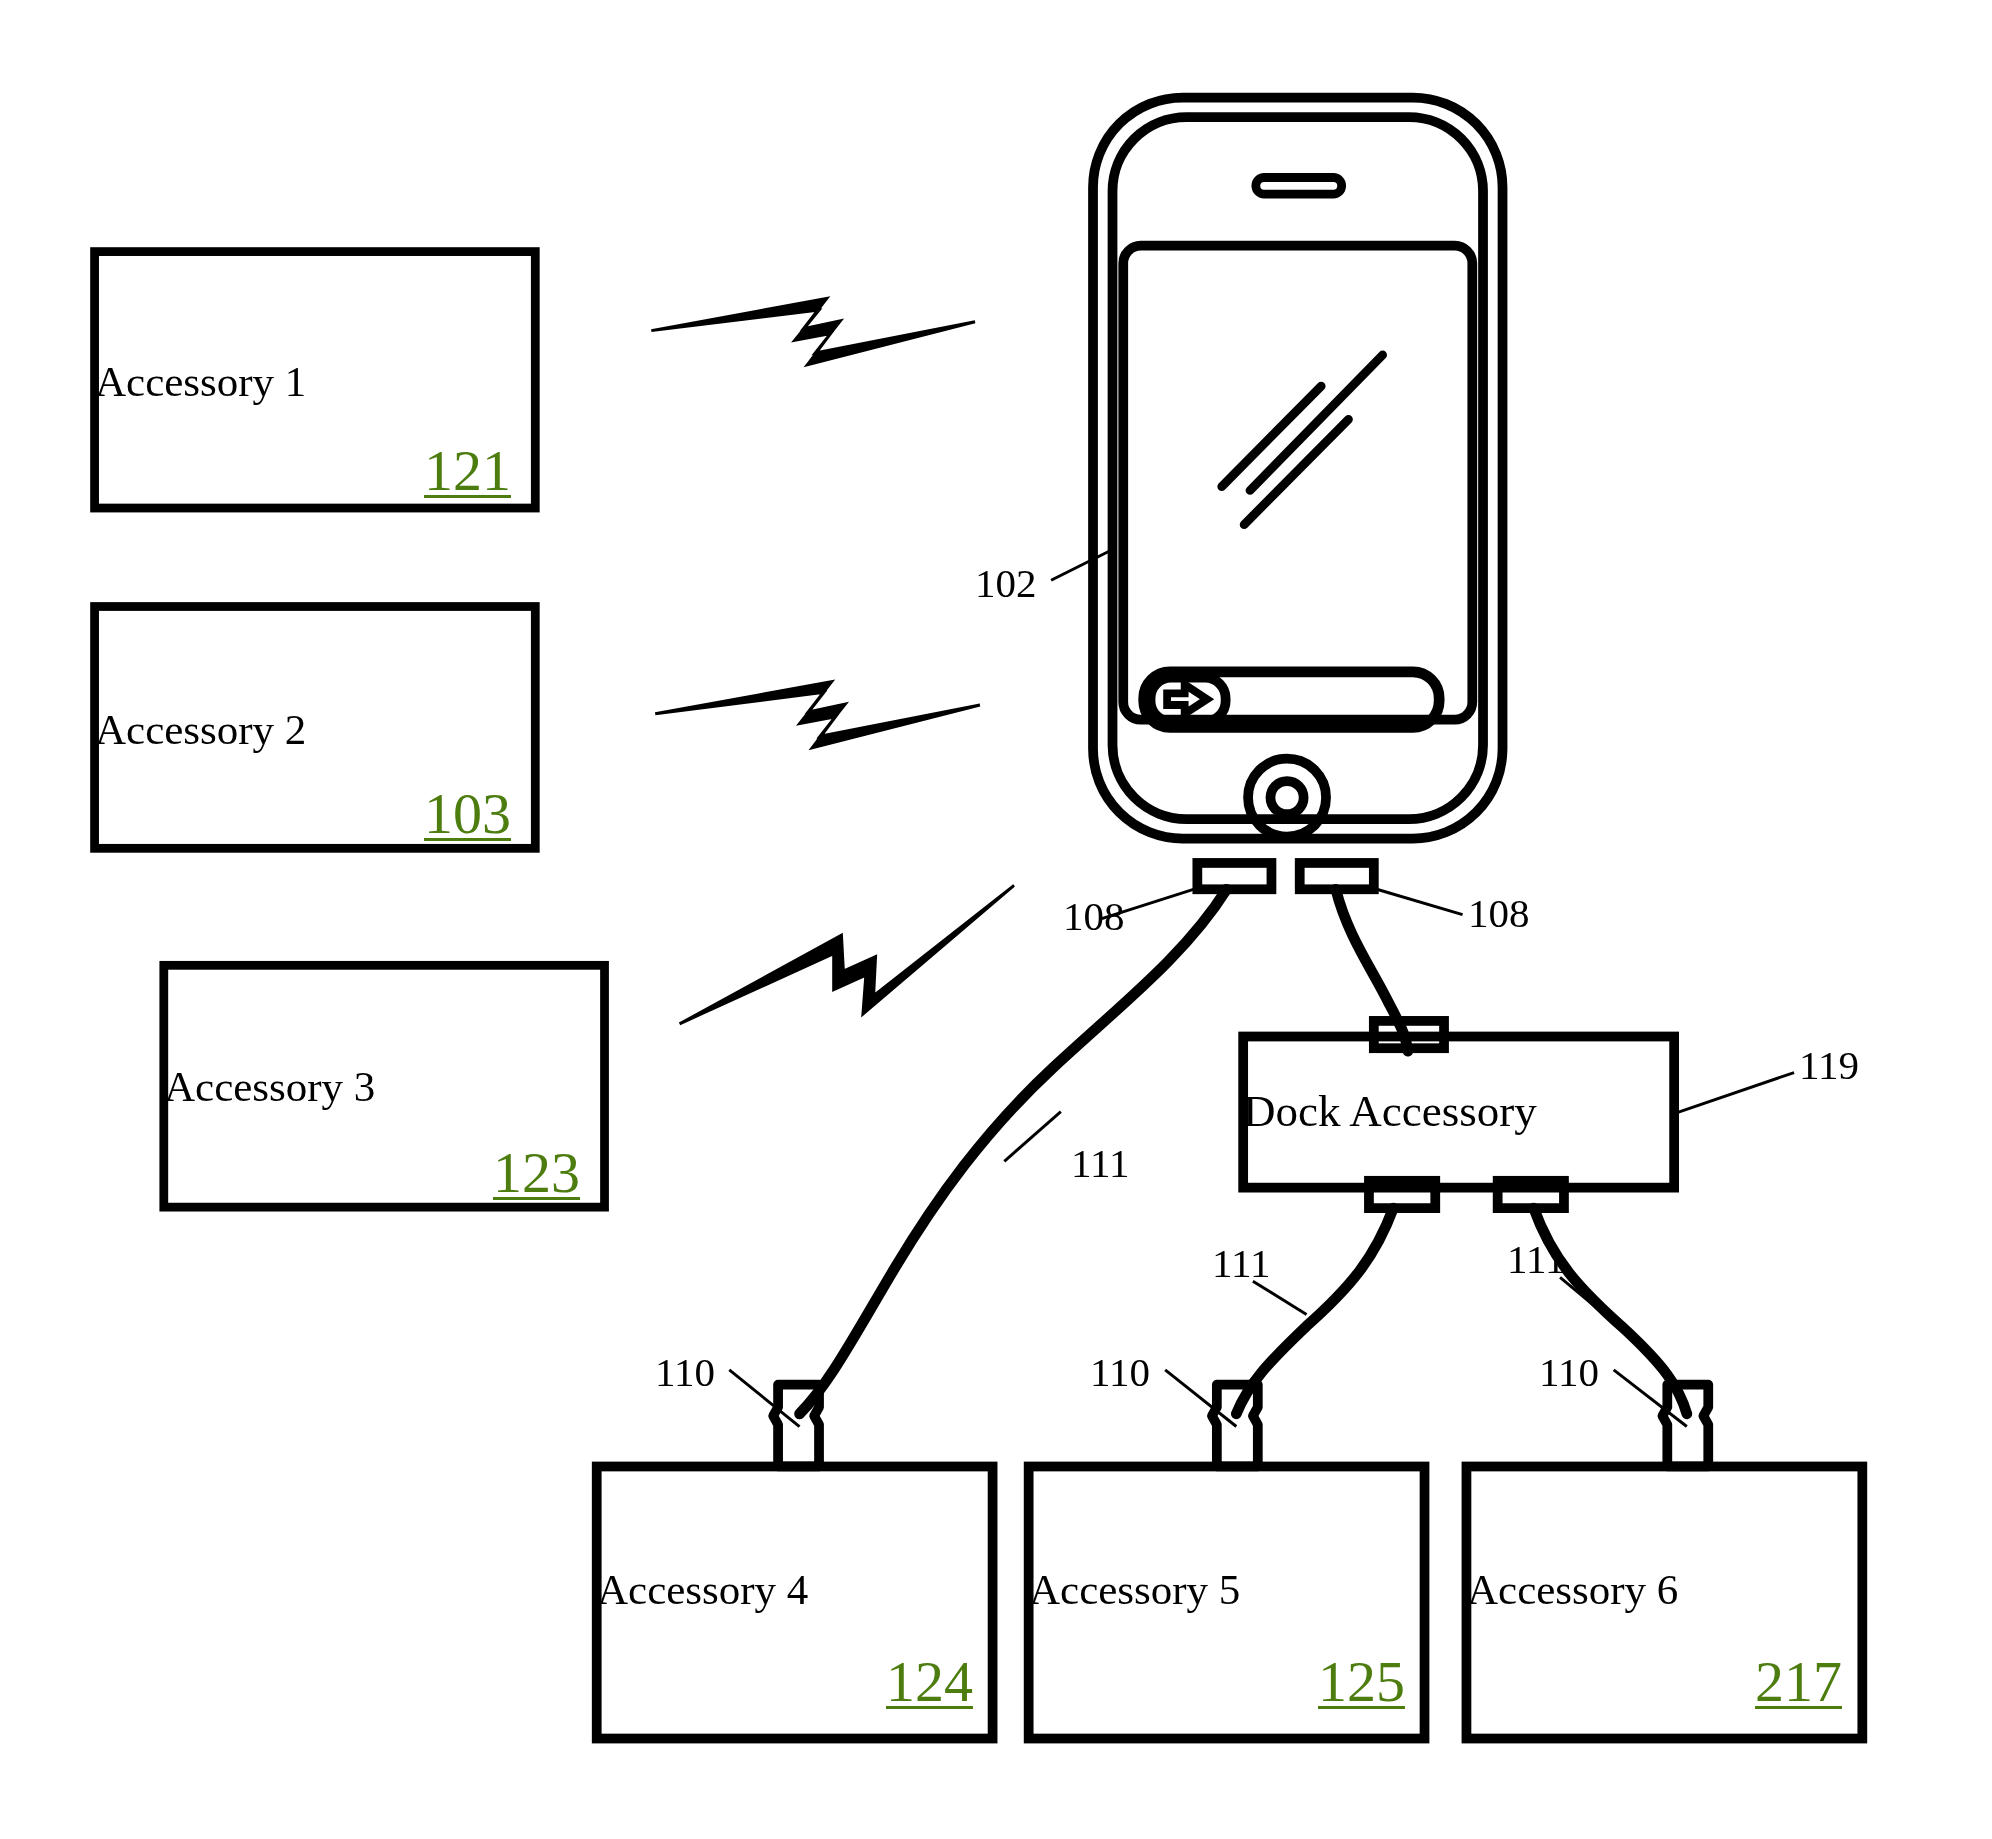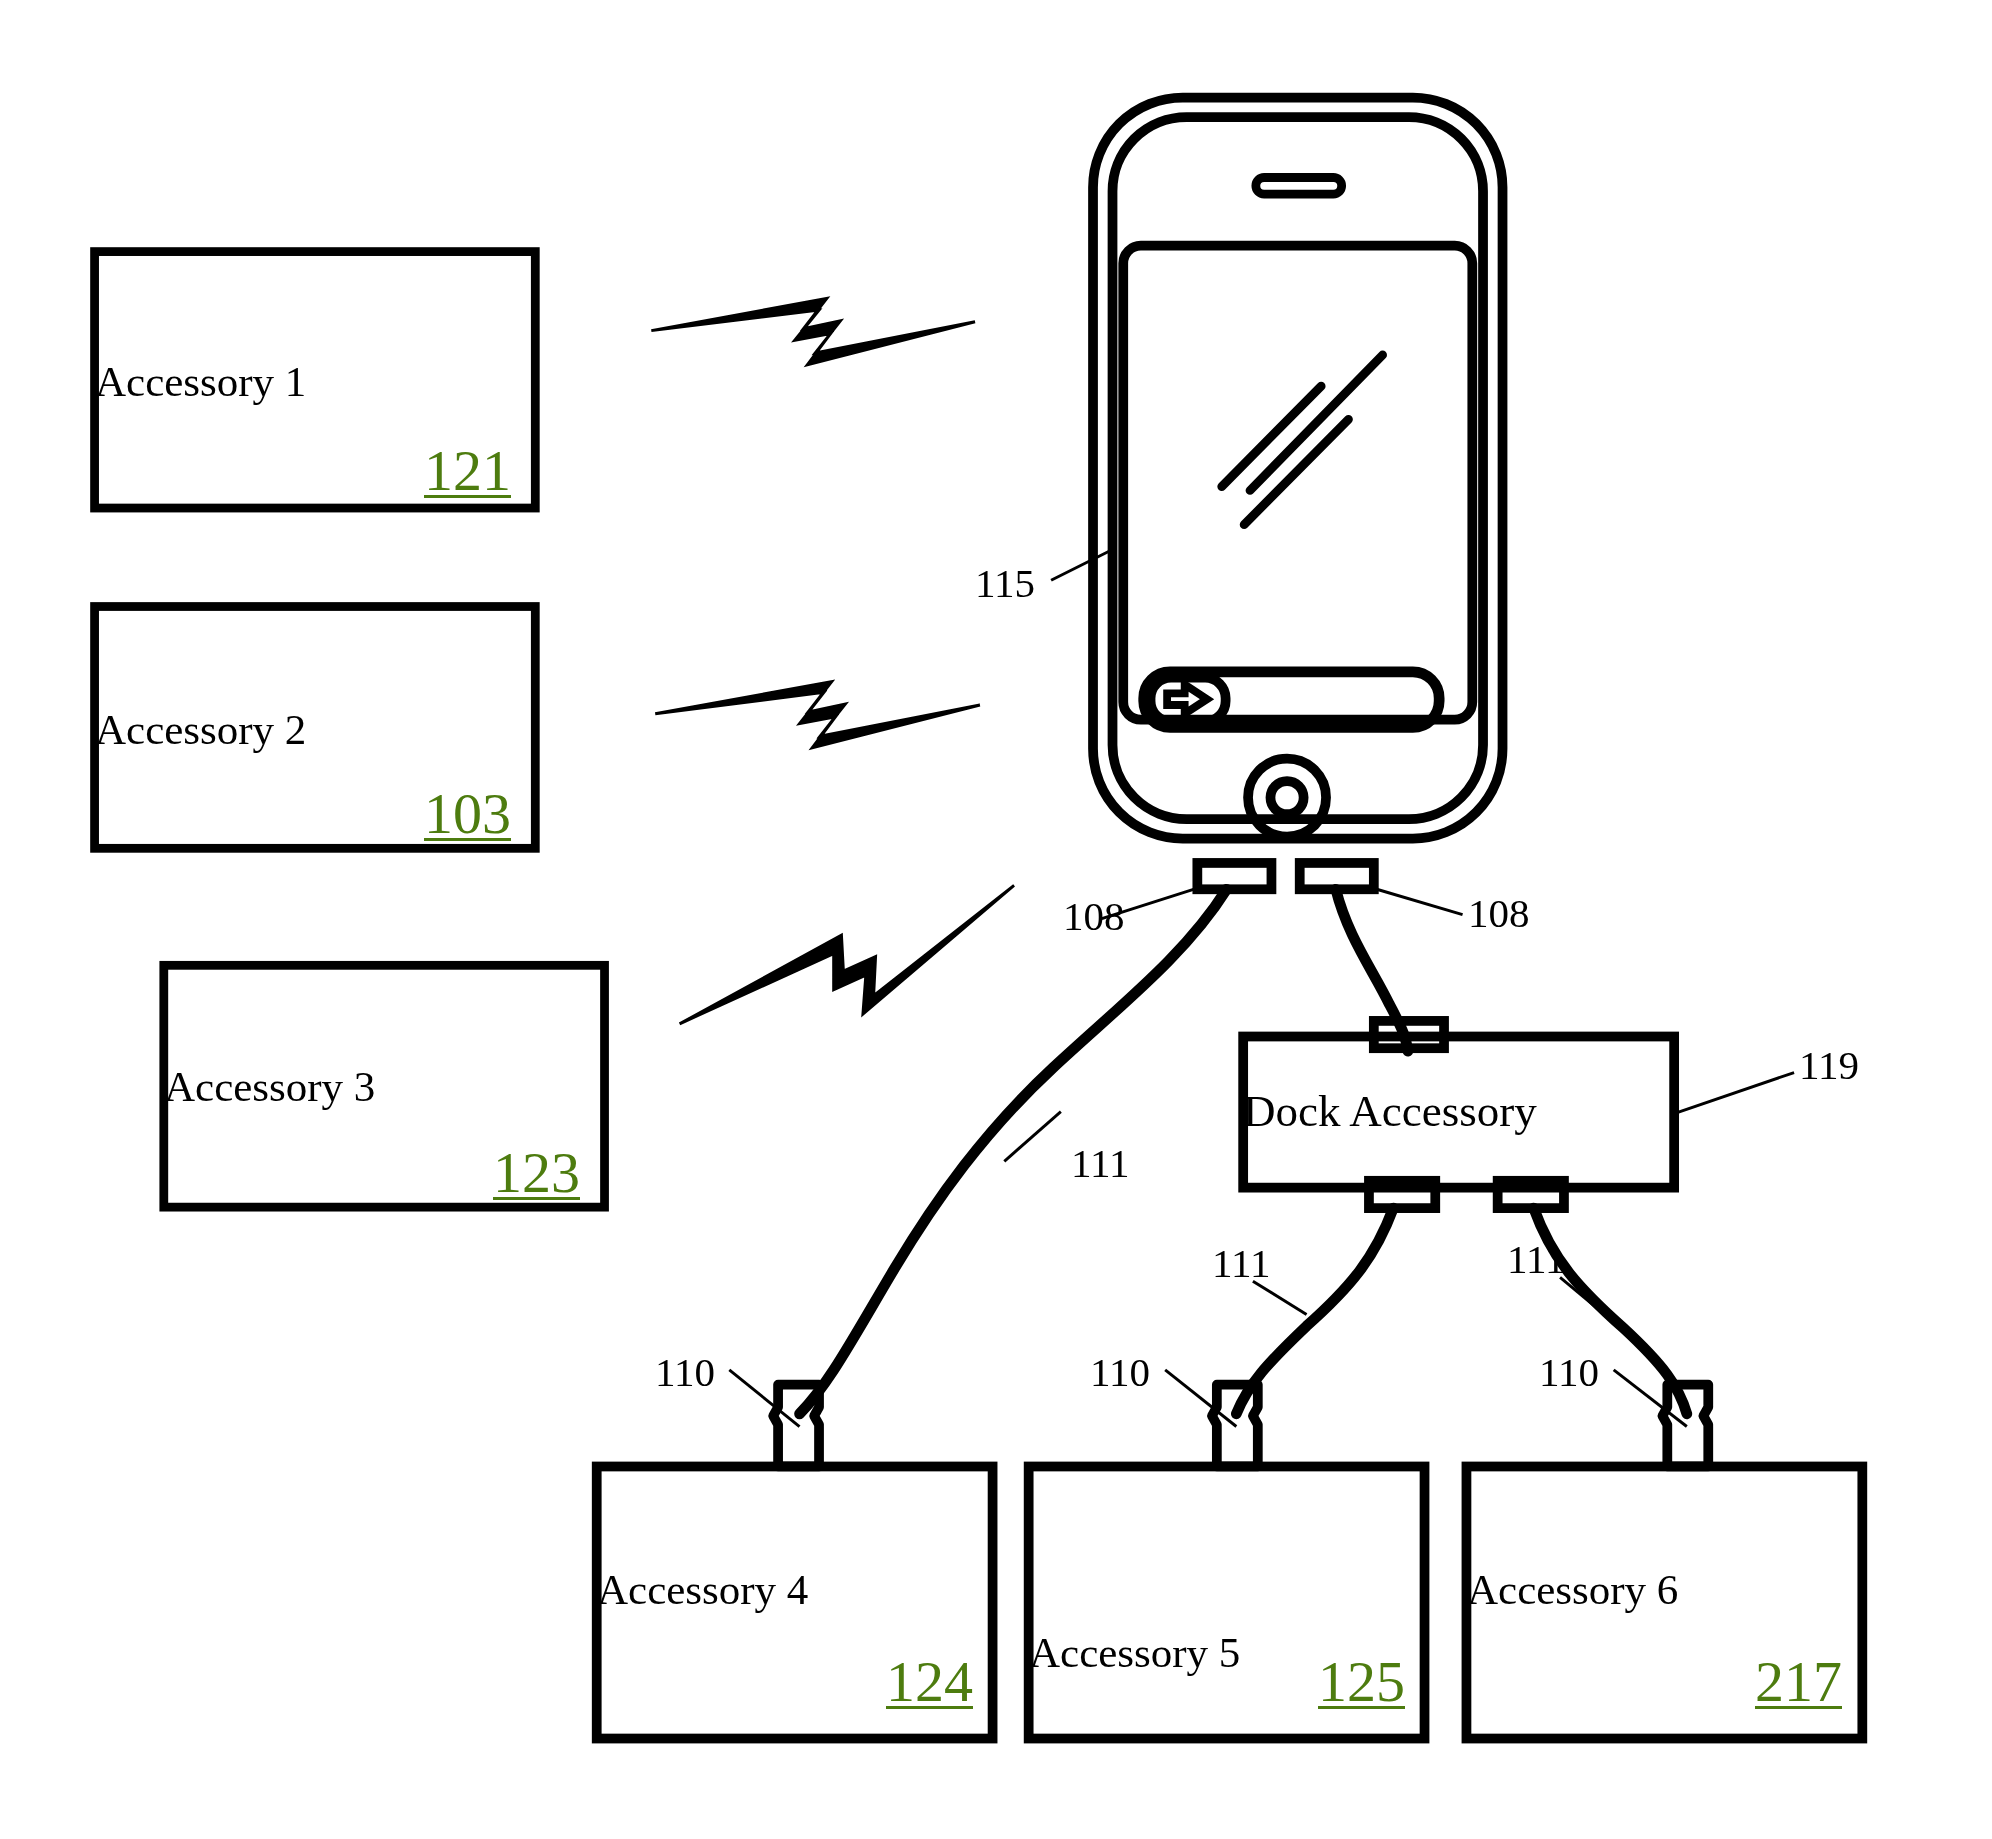--- a/index.html
+++ b/index.html
@@ -169,30 +169,30 @@
 
   <div class="acc-box-label" style="left:95px; top:705px; width:441px;">Accessory 2</div>
   <div class="acc-ref" style="left:424px; top:780px;">103</div>
 
   <div class="acc-box-label" style="left:164px; top:1062px; width:441px;">Accessory 3</div>
   <div class="acc-ref" style="left:493px; top:1139px;">123</div>
 
   <div class="acc-box-label" style="left:597px; top:1565px; width:396px;">Accessory 4</div>
   <div class="acc-ref" style="left:886px; top:1648px;">124</div>
 
-  <div class="acc-box-label" style="left:1029px; top:1628px; width:396px;">Accessory 5</div>
+  <div class="acc-box-label" style="left:1029px; top:1565px; width:396px;">Accessory 5</div>
   <div class="acc-ref" style="left:1318px; top:1648px;">125</div>
 
   <div class="acc-box-label" style="left:1467px; top:1565px; width:396px;">Accessory 6</div>
   <div class="acc-ref" style="left:1755px; top:1648px;">217</div>
 
   <div class="dock-label" style="left:1243px; top:1085px; width:431px; text-align:left;">Dock Accessory</div>
   <div class="lead-ref" style="left:1799px; top:1041px;">119</div>
 
-  <div class="lead-ref" style="left:975px; top:559px;">115</div>
+  <div class="lead-ref" style="left:975px; top:559px;">102</div>
 
   <div class="lead-ref" style="left:1063px; top:892px;">108</div>
   <div class="lead-ref" style="left:1468px; top:889px;">108</div>
 
   <div class="lead-ref" style="left:1071px; top:1139px;">111</div>
   <div class="lead-ref" style="left:1212px; top:1239px;">111</div>
   <div class="lead-ref" style="left:1507px; top:1235px;">111</div>
 
   <div class="lead-ref" style="left:655px; top:1348px;">110</div>
   <div class="lead-ref" style="left:1090px; top:1348px;">110</div>

